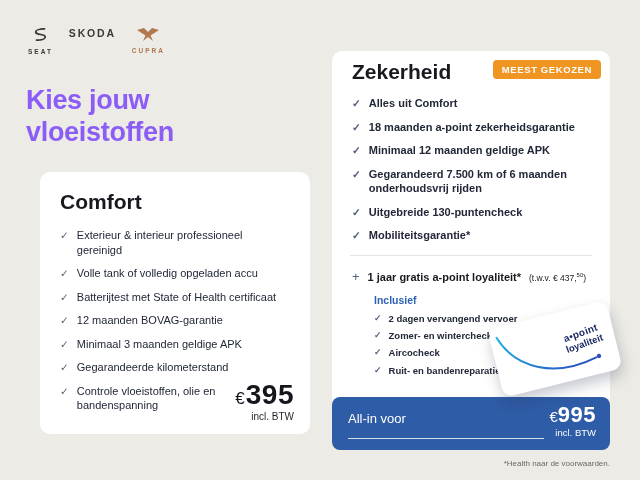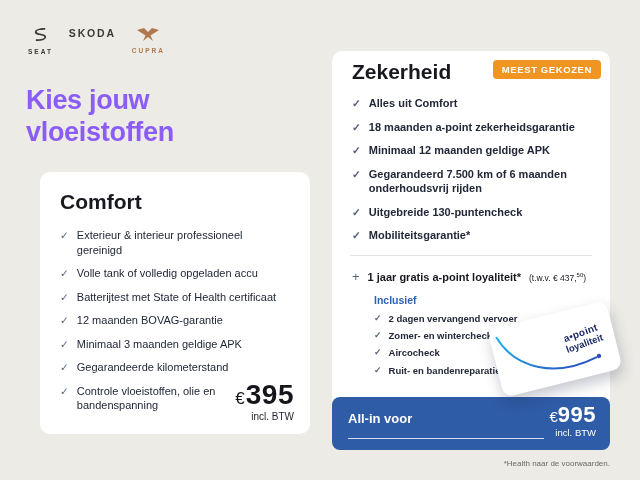--- a/index.html
+++ b/index.html
@@ -80,21 +80,21 @@
   .loyalty-card svg { position: absolute; left: 0; top: 0; }
   .lc-text { position: absolute; right: 12px; top: 20px; text-align: center; transform: rotate(-6deg); }
   .lc-line1 { font-size: 10px; font-weight: 700; color: var(--loyalty-navy, #1c2a66); letter-spacing: 0.3px; }
   .lc-line2 { font-size: 9.5px; font-weight: 700; color: var(--loyalty-navy, #1c2a66); }
 
   
   .blue-footer {
     position: absolute; left: 332px; top: 397px; width: 278px; height: 53px;
     background: var(--footer-blue, #2f5ca6); border-radius: 8px; z-index: 4; color: #fff;
   }
-  .footer-label { position: absolute; left: 16px; top: 14px; font-size: 13px; font-weight: 700; }
+  .footer-label { position: absolute; left: 16px; top: 14px; font-size: 13px; font-weight: 400; }
   .footer-rule { position: absolute; left: 16px; bottom: 11px; width: 196px; height: 1px; background: rgba(255,255,255,0.8); }
   .footer-price { position: absolute; right: 14px; top: 5px; text-align: right; }
   .footer-price .cur { font-size: 15px; font-weight: 400; }
   .footer-price .amount { font-size: 22px; font-weight: 700; letter-spacing: 0.5px; }
   .footer-price .note { font-size: 9.5px; margin-top: -1px; }
 
   .footnote { position: absolute; right: 30px; top: 459px; font-size: 8px; color: var(--footnote-gray, #6a6963); }
 </style>
 </head>
 <body>

